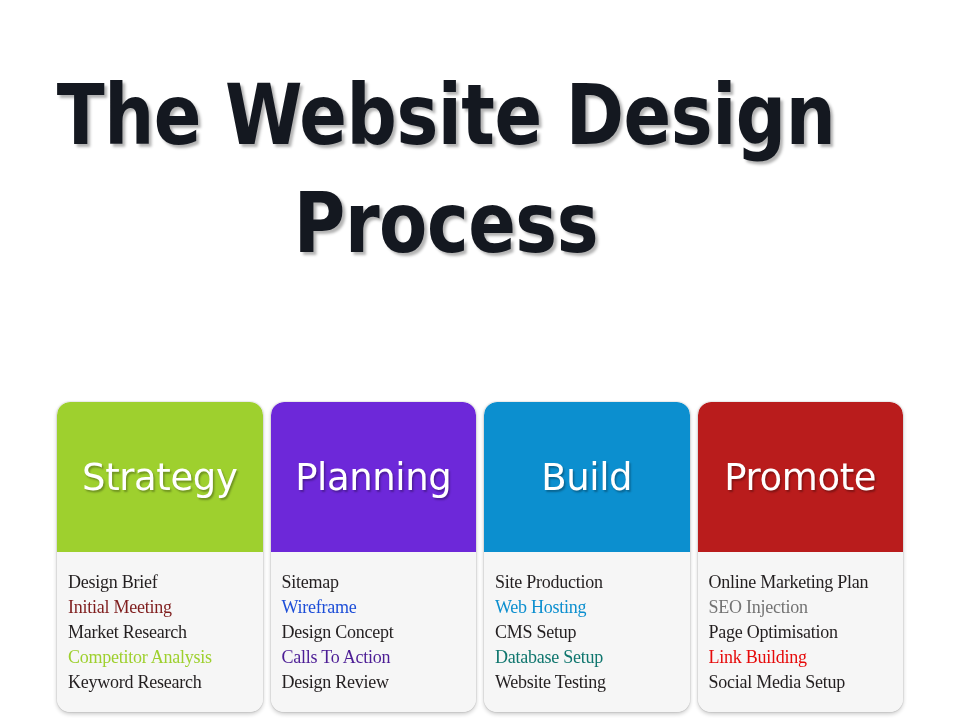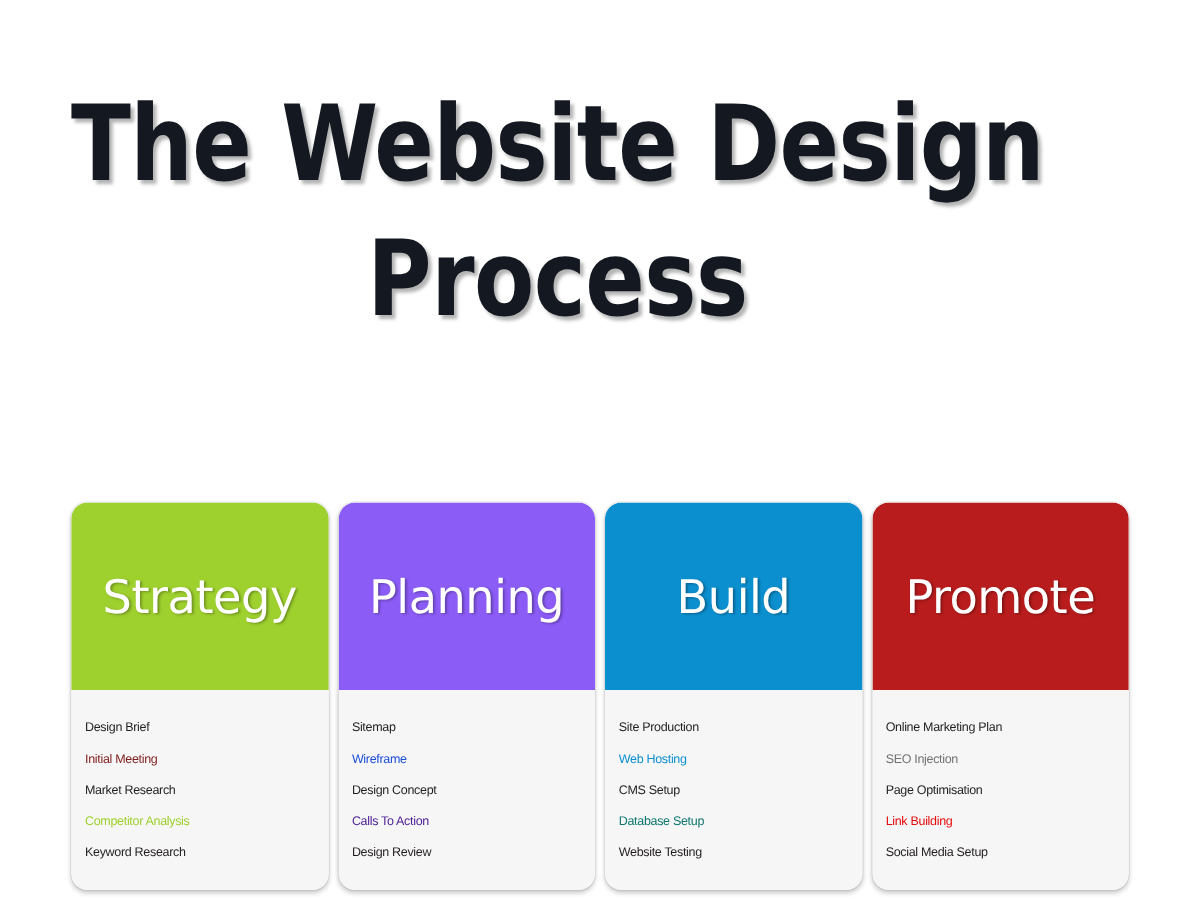--- a/index.html
+++ b/index.html
@@ -95,22 +95,22 @@
     background: #f6f6f6;
     border-radius: 0 0 13px 13px;
     padding: 18px 0 0 11px;
   }
 
   .card-list {
     list-style: none;
   }
 
   .card-list li {
-    font-family: Liberation Sans, sans-serif;
-    font-size: 10px;
+    font-family: Liberation Serif, serif;
+    font-size: 18px;
     line-height: 25px;
     color: #231f20;
     white-space: nowrap;
     letter-spacing: -0.25px;
   }
 
   .card-list li.accent { color: inherit; }
 </style>
 </head>
 <body>
@@ -131,21 +131,21 @@
           <ul class="card-list">
             <li>Design Brief</li>
             <li class="accent" style="color: #7f1d1d;">Initial Meeting</li>
             <li>Market Research</li>
             <li class="accent" style="color: rgb(158, 208, 46);">Competitor Analysis</li>
             <li>Keyword Research</li>
           </ul>
         </div>
       </div>
       <div class="card">
-        <div class="card-header" style="background: #8b5cf6;">
+        <div class="card-header" style="background: #6d28d9;">
           <span class="card-header-label">Planning</span>
         </div>
         <div class="card-body">
           <ul class="card-list">
             <li>Sitemap</li>
             <li class="accent" style="color: #1d4ed8;">Wireframe</li>
             <li>Design Concept</li>
             <li class="accent" style="color: #4c1d95;">Calls To Action</li>
             <li>Design Review</li>
           </ul>

